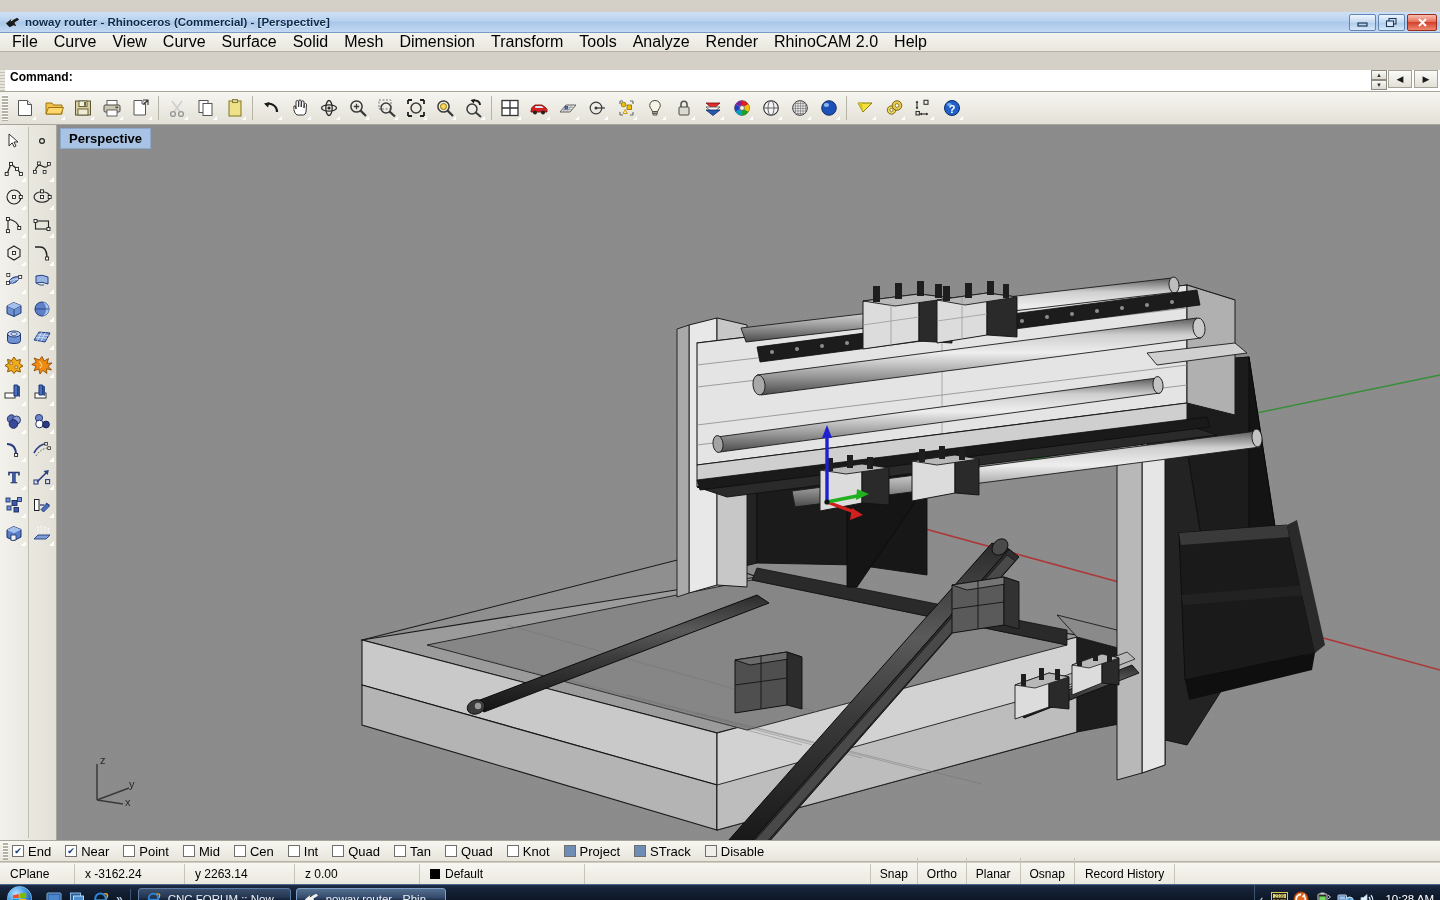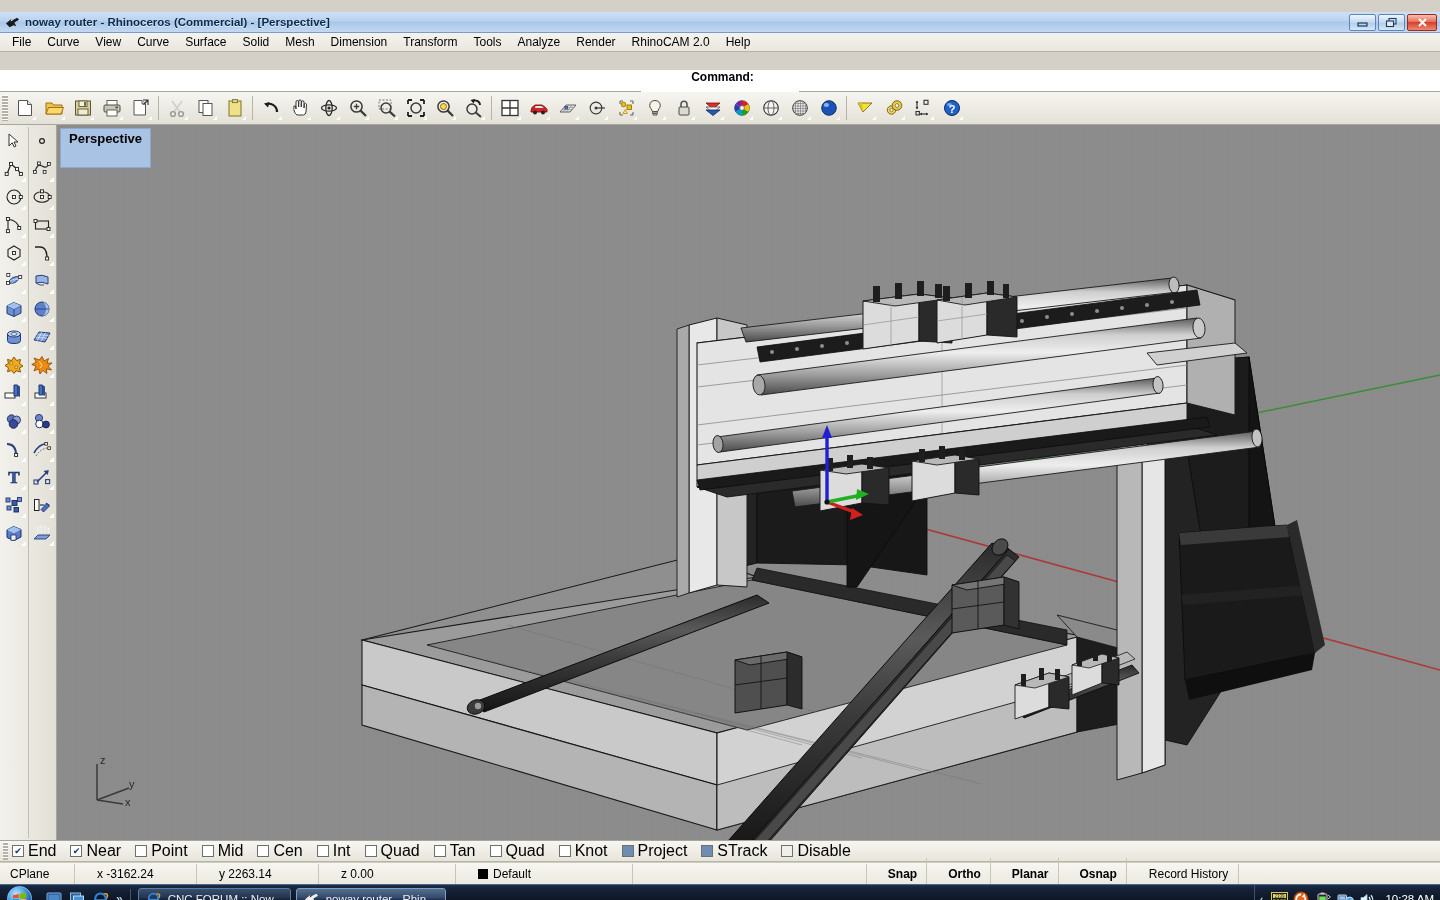--- a/index.html
+++ b/index.html
@@ -41,37 +41,37 @@
   }
 
   
   .menubar{
     position:absolute; left:0; top:21px; width:1440px; height:19px;
     background:linear-gradient(to bottom,#f4f3ee,#e9e7de);
     border-bottom:1px solid #b6b2a6;
     display:flex; align-items:center; padding-left:4px;
   }
   .menu-item{
-    padding:1px 8px; font-size:12px; color:#000; white-space:nowrap; cursor:default;
+    padding:1px 8px; font-size:16px; color:#000; white-space:nowrap; cursor:default;
   }
 
   
   .promptbar{
     position:absolute; left:0; top:40px; width:1440px; height:18px;
     background:#fbfbf8; border-bottom:1px solid #c9c6ba;
     display:flex; align-items:center;
   }
   .prompt-grip{ width:5px;height:100%; background:
       repeating-linear-gradient(to bottom,#e8e6dc 0 2px,#c4c1b4 2px 3px); }
   .prompt-text{ padding-left:5px; font-size:12px; color:#000; white-space:nowrap; }
 
   .cmdbar{
     position:absolute; left:0; top:58px; width:1440px; height:22px;
     background:#fff; border-bottom:1px solid #a9a79c;
-    display:flex; align-items:center;flex-direction:column;
+    display:flex; align-items:flex-start;
   }
   .cmd-grip{ width:5px;height:100%;background:
       repeating-linear-gradient(to bottom,#e8e6dc 0 2px,#c4c1b4 2px 3px); }
   .cmd-label{ padding-left:5px; font-size:12px; font-weight:bold; color:#000; }
   .cmd-input{
     flex:1; height:18px; border:none; outline:none; font-size:12px;
     font-family:"Liberation Sans",sans-serif; background:#fff; padding-left:3px;
   }
   .cmd-spin{
     width:16px;height:20px;margin-right:1px;
@@ -127,21 +127,21 @@
   }
 
   
   .viewport{
     position:absolute; left:57px; top:113px; width:1383px; height:715px;
     background:#8c8c8c; overflow:hidden;
   }
   .vp-title{
     position:absolute; left:3px; top:3px; z-index:20;
     background:#a9c3e4; color:#000; font-weight:bold; font-size:13px;
-    padding:2px 8px 21px 8px; border:1px solid #8fa9cb;
+    padding:2px 8px 2px 8px; border:1px solid #8fa9cb;
     font-family:"Liberation Sans",sans-serif;
   }
   .axis-gizmo{ position:absolute; left:30px; bottom:30px; z-index:20; }
 
   
   .osnapbar{
     position:absolute; left:0; top:828px; width:1440px; height:22px;
     background:linear-gradient(to bottom,#f7f6f1,#e7e5db);
     border-top:1px solid #a9a79c; border-bottom:1px solid #b6b3a7;
     display:flex; align-items:center; padding-left:3px;
@@ -149,35 +149,35 @@
   .os-grip{ width:5px;height:18px;margin-right:4px; background:
       repeating-linear-gradient(to bottom,#ffffff 0 1px,#b4b1a4 1px 3px); }
   .os-item{ display:flex;align-items:center;margin-right:14px; white-space:nowrap;}
   .os-box{
     width:12px;height:12px;border:1px solid #6f6f6f;background:#fff;
     margin-right:4px; display:flex;align-items:center;justify-content:center;
     font-size:9px;line-height:1;color:#103a7a;
   }
   .os-box.filled{ background:#6d8db5; }
   .os-box.blank{ background:#f0efe9; }
-  .os-label{ font-size:16px;color:#000;text-align:center; }
+  .os-label{ font-size:13px;color:#000;text-align:center; }
 
   
   .statusbar{
     position:absolute; left:0; top:850px; width:1440px; height:22px;
     background:linear-gradient(to bottom,#f7f6f1,#ebe9df);
     border-top:1px solid #cfcdc2;
-    display:flex; align-items:center; font-size:12px;gap:12px;
+    display:flex; align-items:center; font-size:12px;
   }
   .sb-cell{
     height:20px; display:flex; align-items:center; padding:0 10px;
     border-right:1px solid #c7c4b8; white-space:nowrap;
   }
   .sb-cell.nb{ border-right:none; }
-  .sb-toggle{ font-weight:bold; padding:16px 9px; }
+  .sb-toggle{ font-weight:normal; padding:16px 9px; }
   .sb-swatch{ width:10px;height:10px;background:#000;margin-right:5px; }
 
   
   .taskbar{
     position:absolute; left:0; top:872px; width:1440px; height:28px;
     background:linear-gradient(to bottom,#1f2f47 0%,#16233a 12%,#0d1726 55%,#0a111d 100%);
     border-top:1px solid #49688f;
     display:flex; align-items:center;
   }
   .start-orb{

